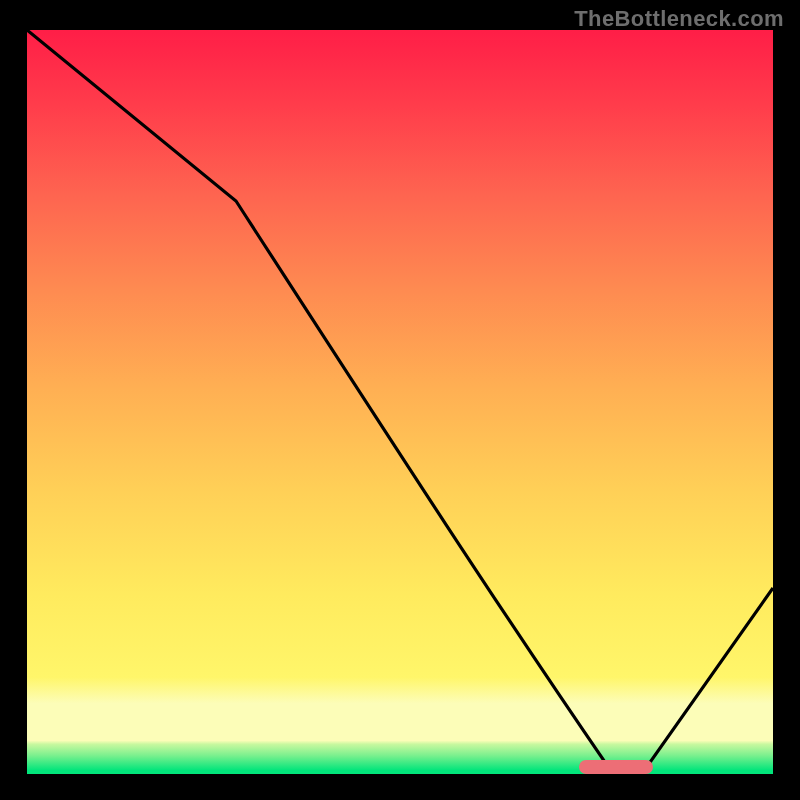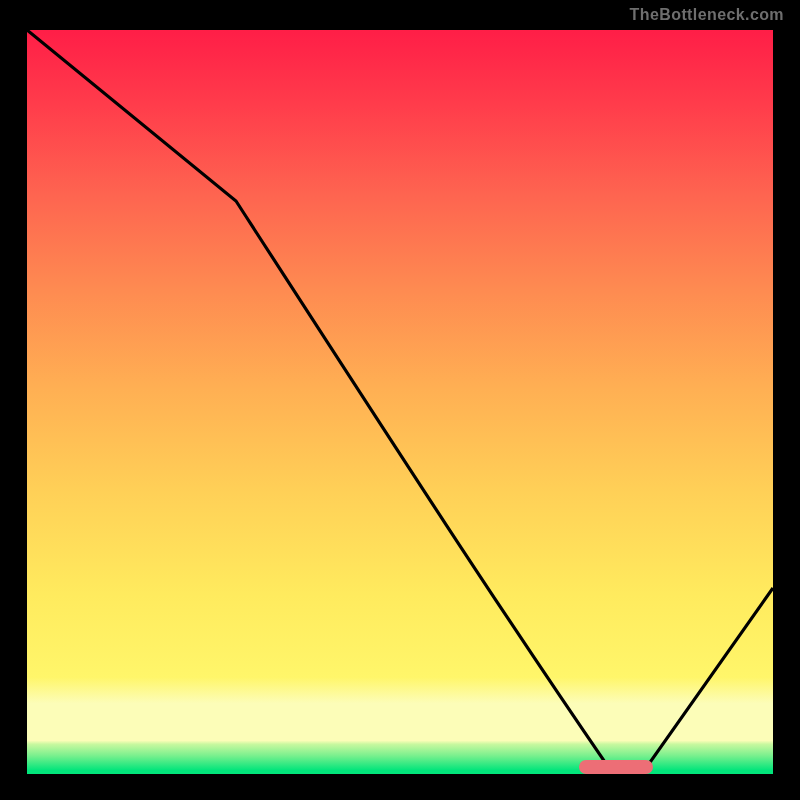--- a/index.html
+++ b/index.html
@@ -13,21 +13,21 @@
   .container {
     position: relative;
     width: 800px;
     height: 800px;
   }
   .watermark {
     position: absolute;
     top: 6px;
     right: 16px;
     font-family: Arial, Helvetica, sans-serif;
-    font-size: 16px;
+    font-size: 22px;
     font-weight: 600;
     color: #6e6e6e;
     letter-spacing: 0.4px;
   }
   .plot-wrap {
     position: absolute;
     left: 27px;
     top: 30px;
     width: 746px;
     height: 744px;

